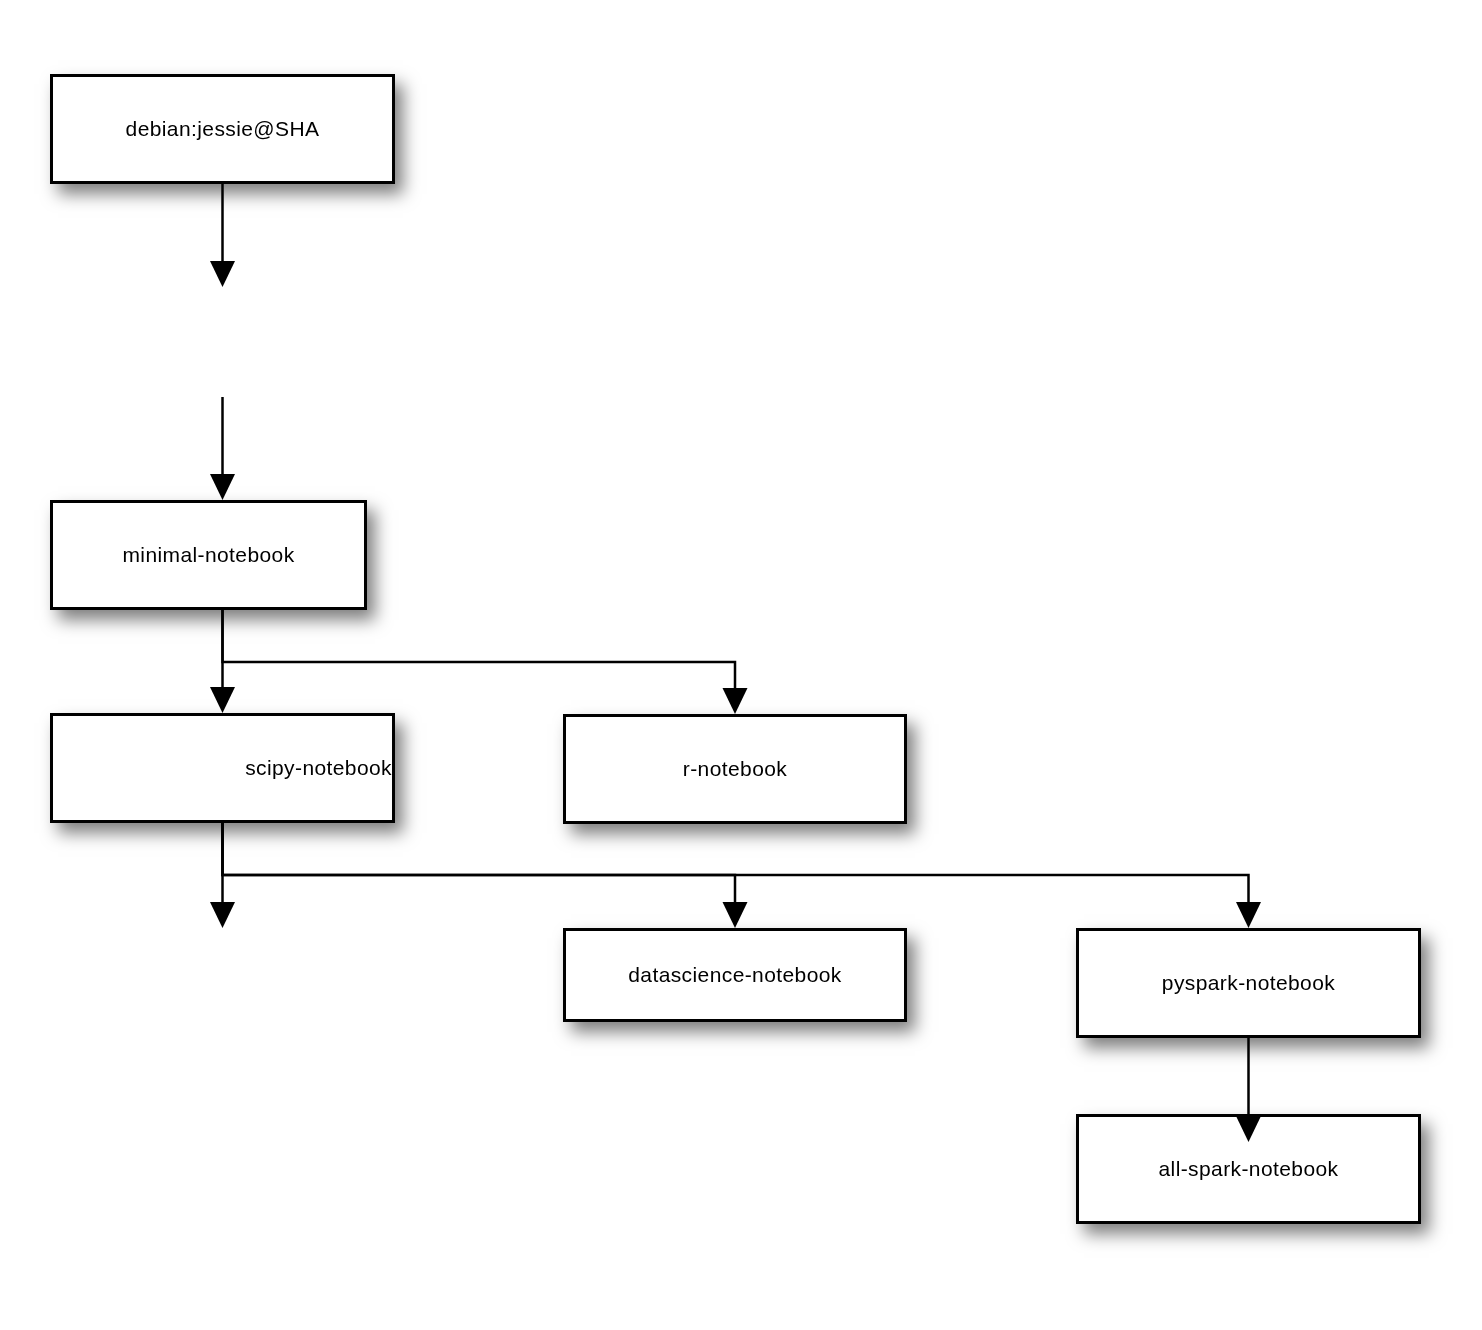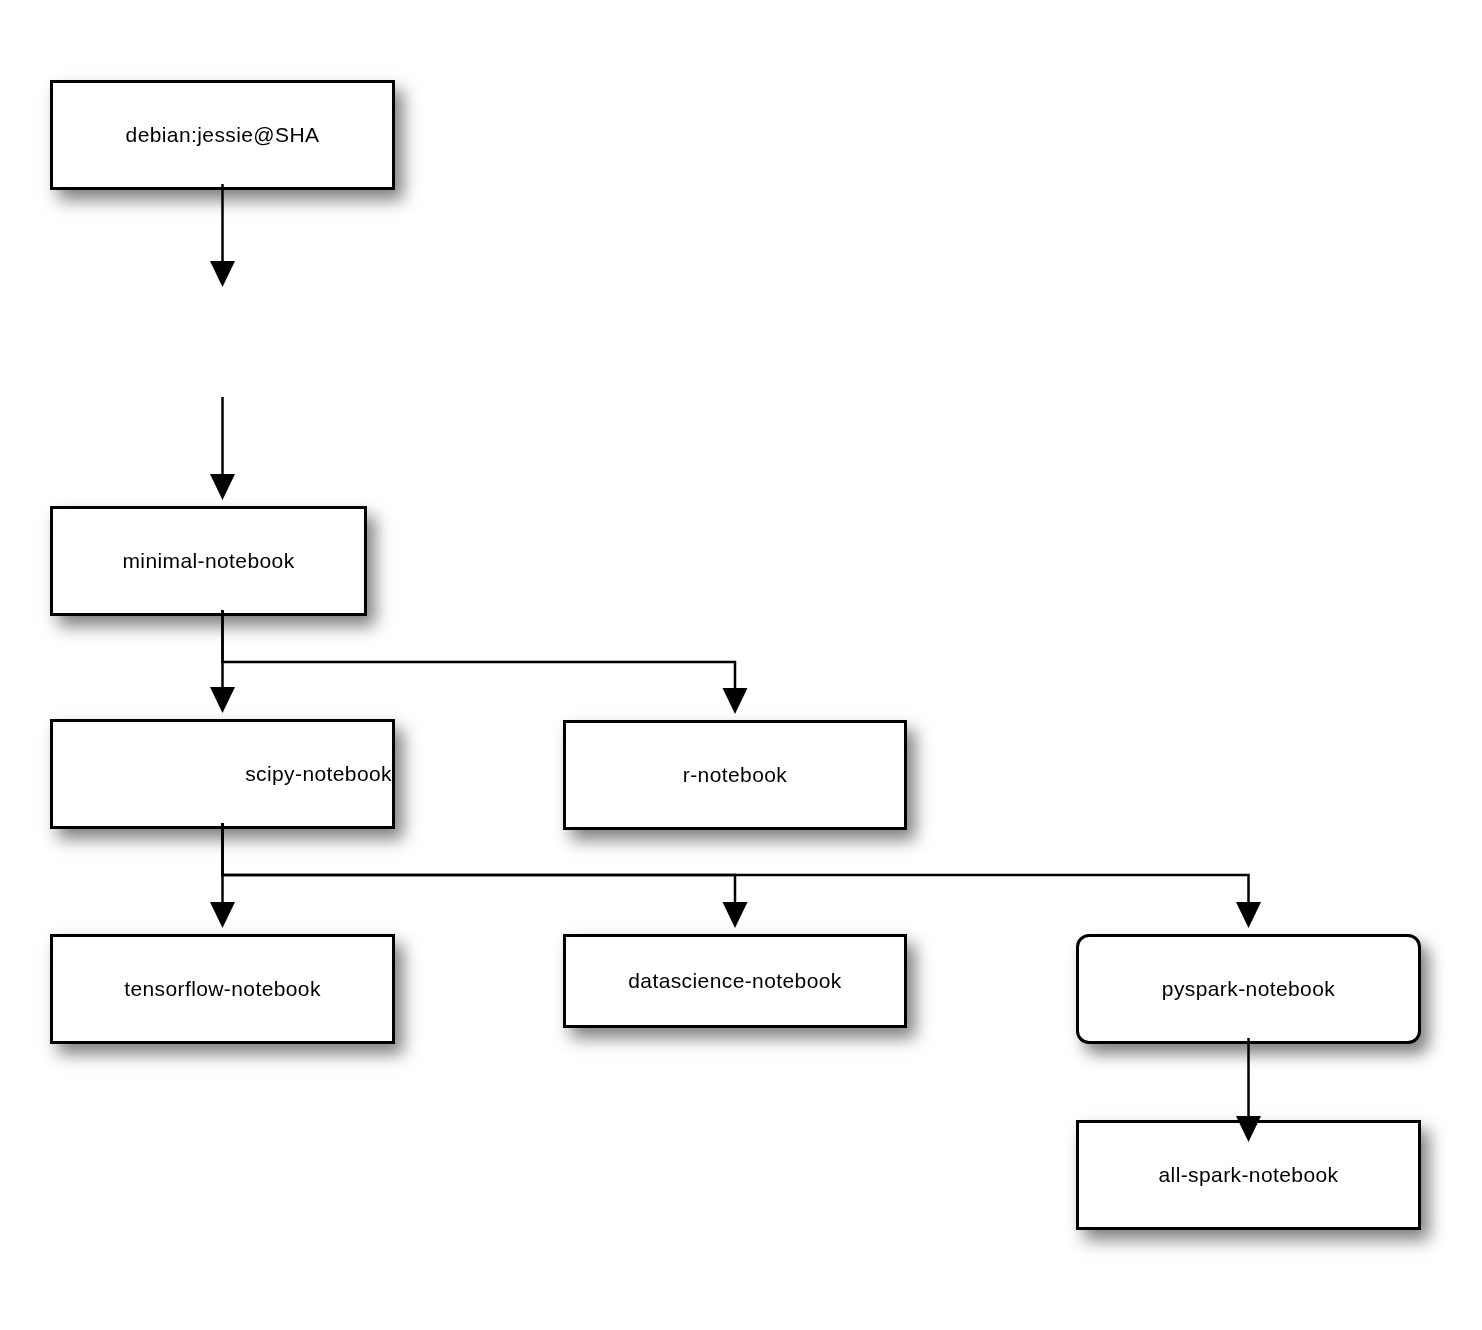--- a/index.html
+++ b/index.html
@@ -29,31 +29,30 @@
     display: flex;
     align-items: center;
     justify-content: center;
     background: #ffffff;
     border: 3px solid #000000;
     box-shadow: 8px 10px 16px rgba(0, 0, 0, 0.50);
     font-size: 21px;
     letter-spacing: 0.4px;
     color: #000000;
     white-space: nowrap;
-    margin-top: 6px;
   }
   
   .n-debian      { left: 50px;   top: 74px;   width: 345px; height: 110px; }
   .n-base        { left: 50px;   top: 287px;  width: 345px; height: 110px; }
   .n-minimal     { left: 50px;   top: 500px;  width: 317px; height: 110px; }
   .n-scipy       { left: 50px;   top: 713px;  width: 345px; height: 110px; justify-content: flex-end; }
   .n-r           { left: 563px;  top: 714px;  width: 344px; height: 110px; }
   .n-tensorflow  { left: 50px;   top: 928px;  width: 345px; height: 110px; }
   .n-datascience { left: 563px;  top: 928px;  width: 344px; height: 94px; }
-  .n-pyspark     { left: 1076px; top: 928px;  width: 345px; height: 110px; border-radius: 13px; }
+  .n-pyspark     { left: 1076px; top: 928px;  width: 345px; height: 110px; }
   .n-allspark    { left: 1076px; top: 1114px; width: 345px; height: 110px; }
 </style>
 </head>
 <body>
 
 <div class="canvas">
 
   <div class="node n-debian">
     <span>debian:jessie@SHA</span>
   </div>
@@ -64,23 +63,20 @@
   </div>
 
   <div class="node n-scipy">
     <span>scipy-notebook</span>
   </div>
 
   <div class="node n-r">
     <span>r-notebook</span>
   </div>
 
-  <div class="node n-tensorflow">
-    <span>tensorflow-notebook</span>
-  </div>
 
   <div class="node n-datascience">
     <span>datascience-notebook</span>
   </div>
 
   <div class="node n-pyspark">
     <span>pyspark-notebook</span>
   </div>
 
   <div class="node n-allspark">

